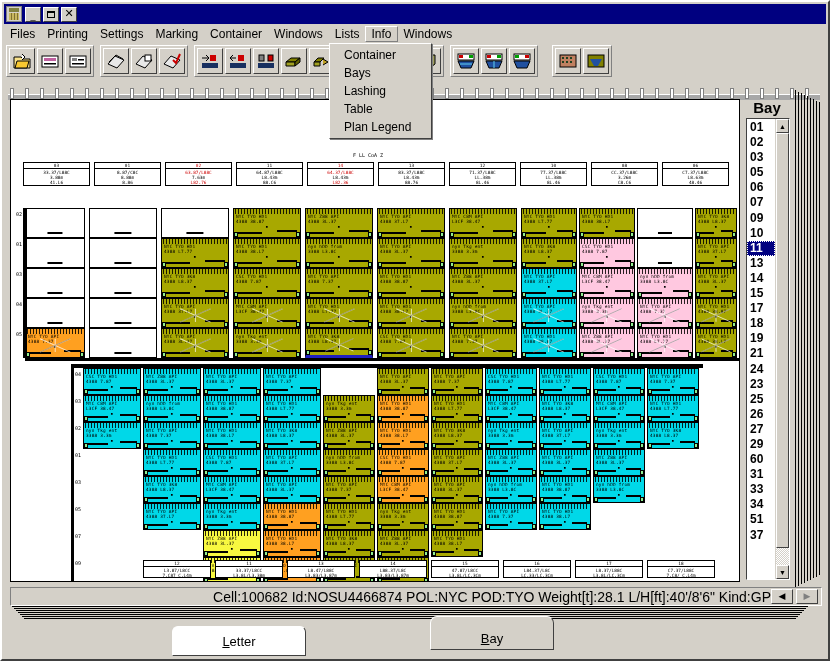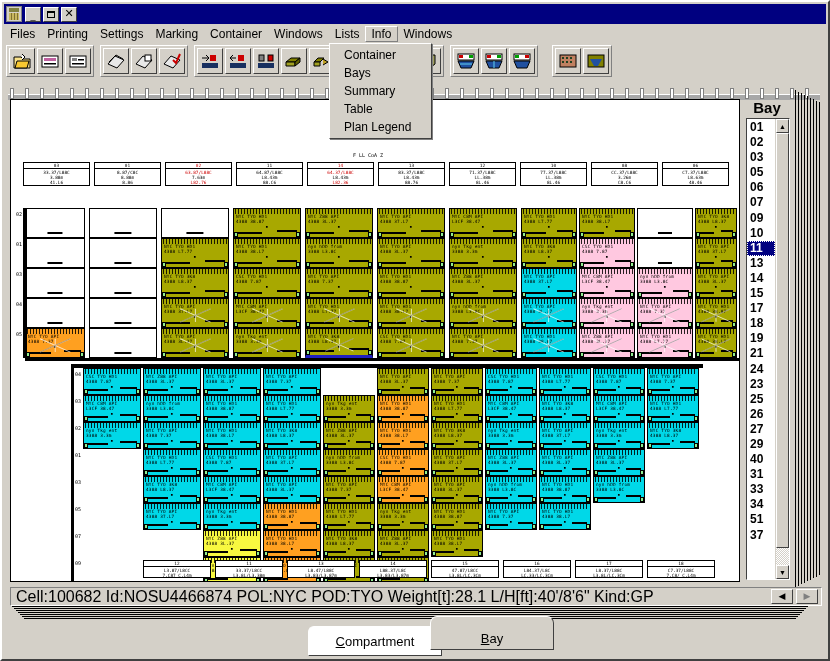--- a/index.html
+++ b/index.html
@@ -278,22 +278,22 @@
   #statusbar {
     position: absolute; left: 8px; top: 585px;
     width: 812px; height: 19px;
     background: #d4d0c8;
     border: 1px solid;
     border-top-color:#808080; border-left-color:#808080;
     border-right-color:#ffffff; border-bottom-color:#ffffff;
     display: flex; align-items: center;
   }
   #status-text {
-    font-size: 16px; color: #000; padding-left: 5px;
-    flex: 1 1 auto; white-space: nowrap;
+    font-size: 14px; color: #000; padding-left: 5px;
+    flex: 1 1 auto; white-space: nowrap; text-align: right;
   }
   .navbtn {
     width: 22px; height: 15px; margin-right: 3px;
     background: #d4d0c8;
     border: 1px solid;
     border-top-color:#ffffff; border-left-color:#ffffff;
     border-right-color:#404040; border-bottom-color:#404040;
     display: flex; align-items: center; justify-content: center;
     font-size: 9px; line-height: 1;
   }
@@ -1928,21 +1928,21 @@
           <div class="bay-item">17</div>
           <div class="bay-item">18</div>
           <div class="bay-item">19</div>
           <div class="bay-item">21</div>
           <div class="bay-item">24</div>
           <div class="bay-item">23</div>
           <div class="bay-item">25</div>
           <div class="bay-item">26</div>
           <div class="bay-item">27</div>
           <div class="bay-item">29</div>
-          <div class="bay-item">40</div>
+          <div class="bay-item">60</div>
           <div class="bay-item">31</div>
           <div class="bay-item">33</div>
           <div class="bay-item">34</div>
           <div class="bay-item">51</div>
           <div class="bay-item">37</div>
         </div>
       <div id="bayscroll">
         <div class="sb-arrow">▲</div>
         <div id="sb-track">
           <div id="sb-thumb" style="height: 96%;"></div>
@@ -1974,29 +1974,29 @@
       <div class="sl" style="top: 0px; left: 0px; width: 796px;"></div>
       <div class="sl" style="top: 2px; left: 2px; width: 792px;"></div>
       <div class="sl" style="top: 4px; left: 4px; width: 788px;"></div>
       <div class="sl" style="top: 6px; left: 6px; width: 784px;"></div>
       <div class="sl" style="top: 8px; left: 8px; width: 780px;"></div>
       <div class="sl" style="top: 10px; left: 10px; width: 776px;"></div>
       <div class="sl" style="top: 12px; left: 12px; width: 772px;"></div>
     </div>
 
   <div id="tabs">
-    <div class="tab" style="left:296px;width:134px;">
-      <span><span class="ul">C</span>ompartment</span>
+    <div class="tab" style="left:160px;width:134px;">
+      <span><span class="ul">L</span>etter</span>
     </div>
     <div class="tab active" style="left:418px;width:124px;">
       <span style="position:relative;top:5px;"><span class="ul">B</span>ay</span>
     </div>
   </div>
 
   <div id="dropdown">
     <div class="dd-item">Container</div>
     <div class="dd-item">Bays</div>
-    <div class="dd-item">Summary</div>
+    <div class="dd-item">Lashing</div>
     <div class="dd-item">Table</div>
     <div class="dd-item">Plan Legend</div>
   </div>
 
 </div>
 
 </body></html>

